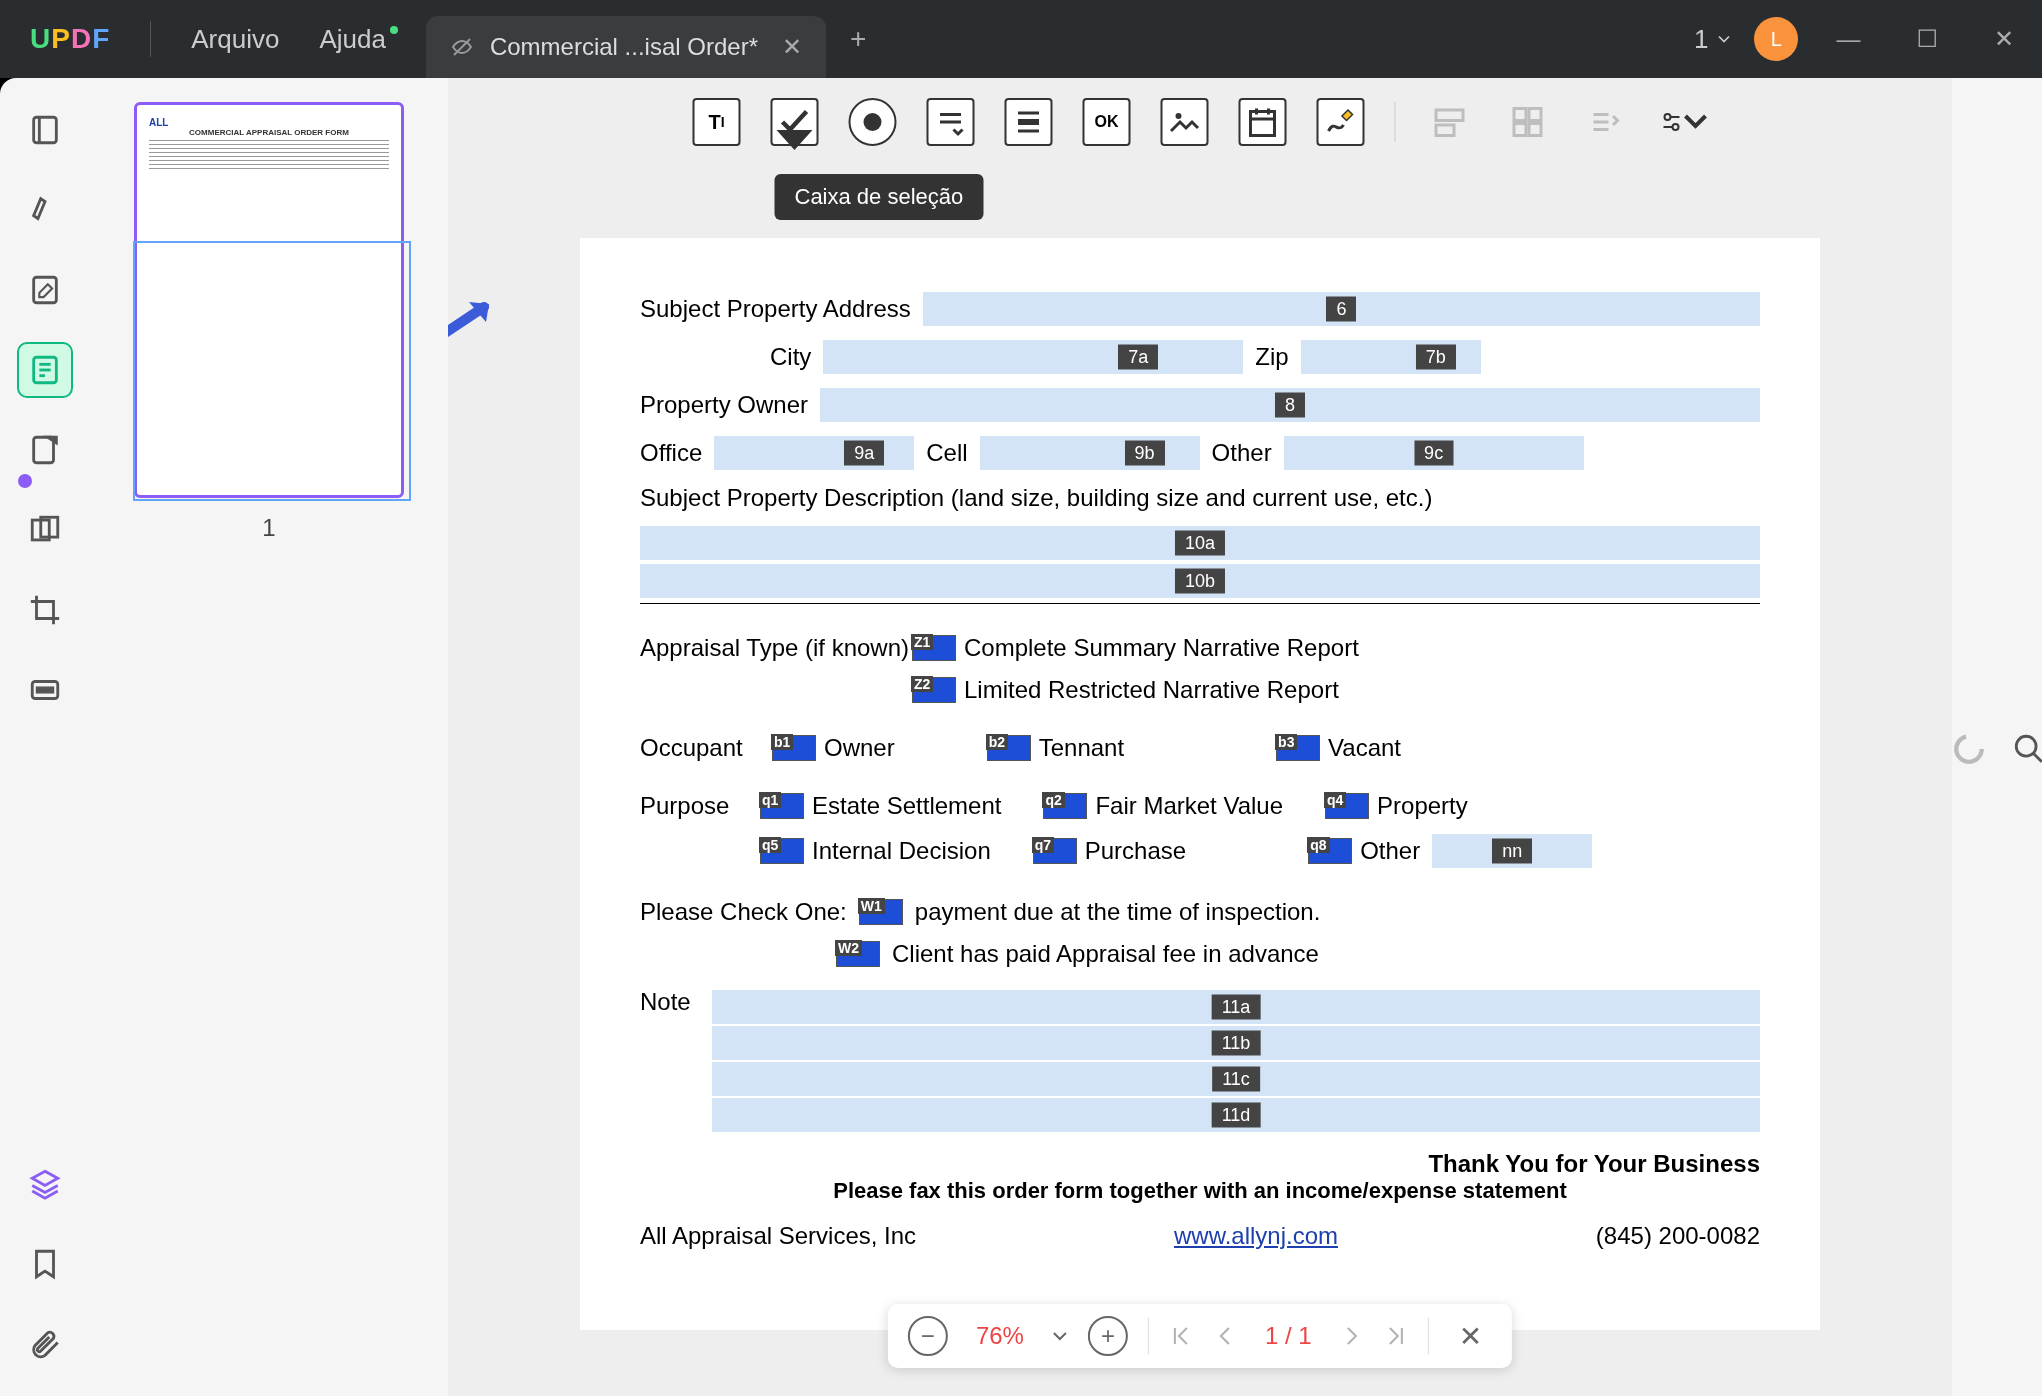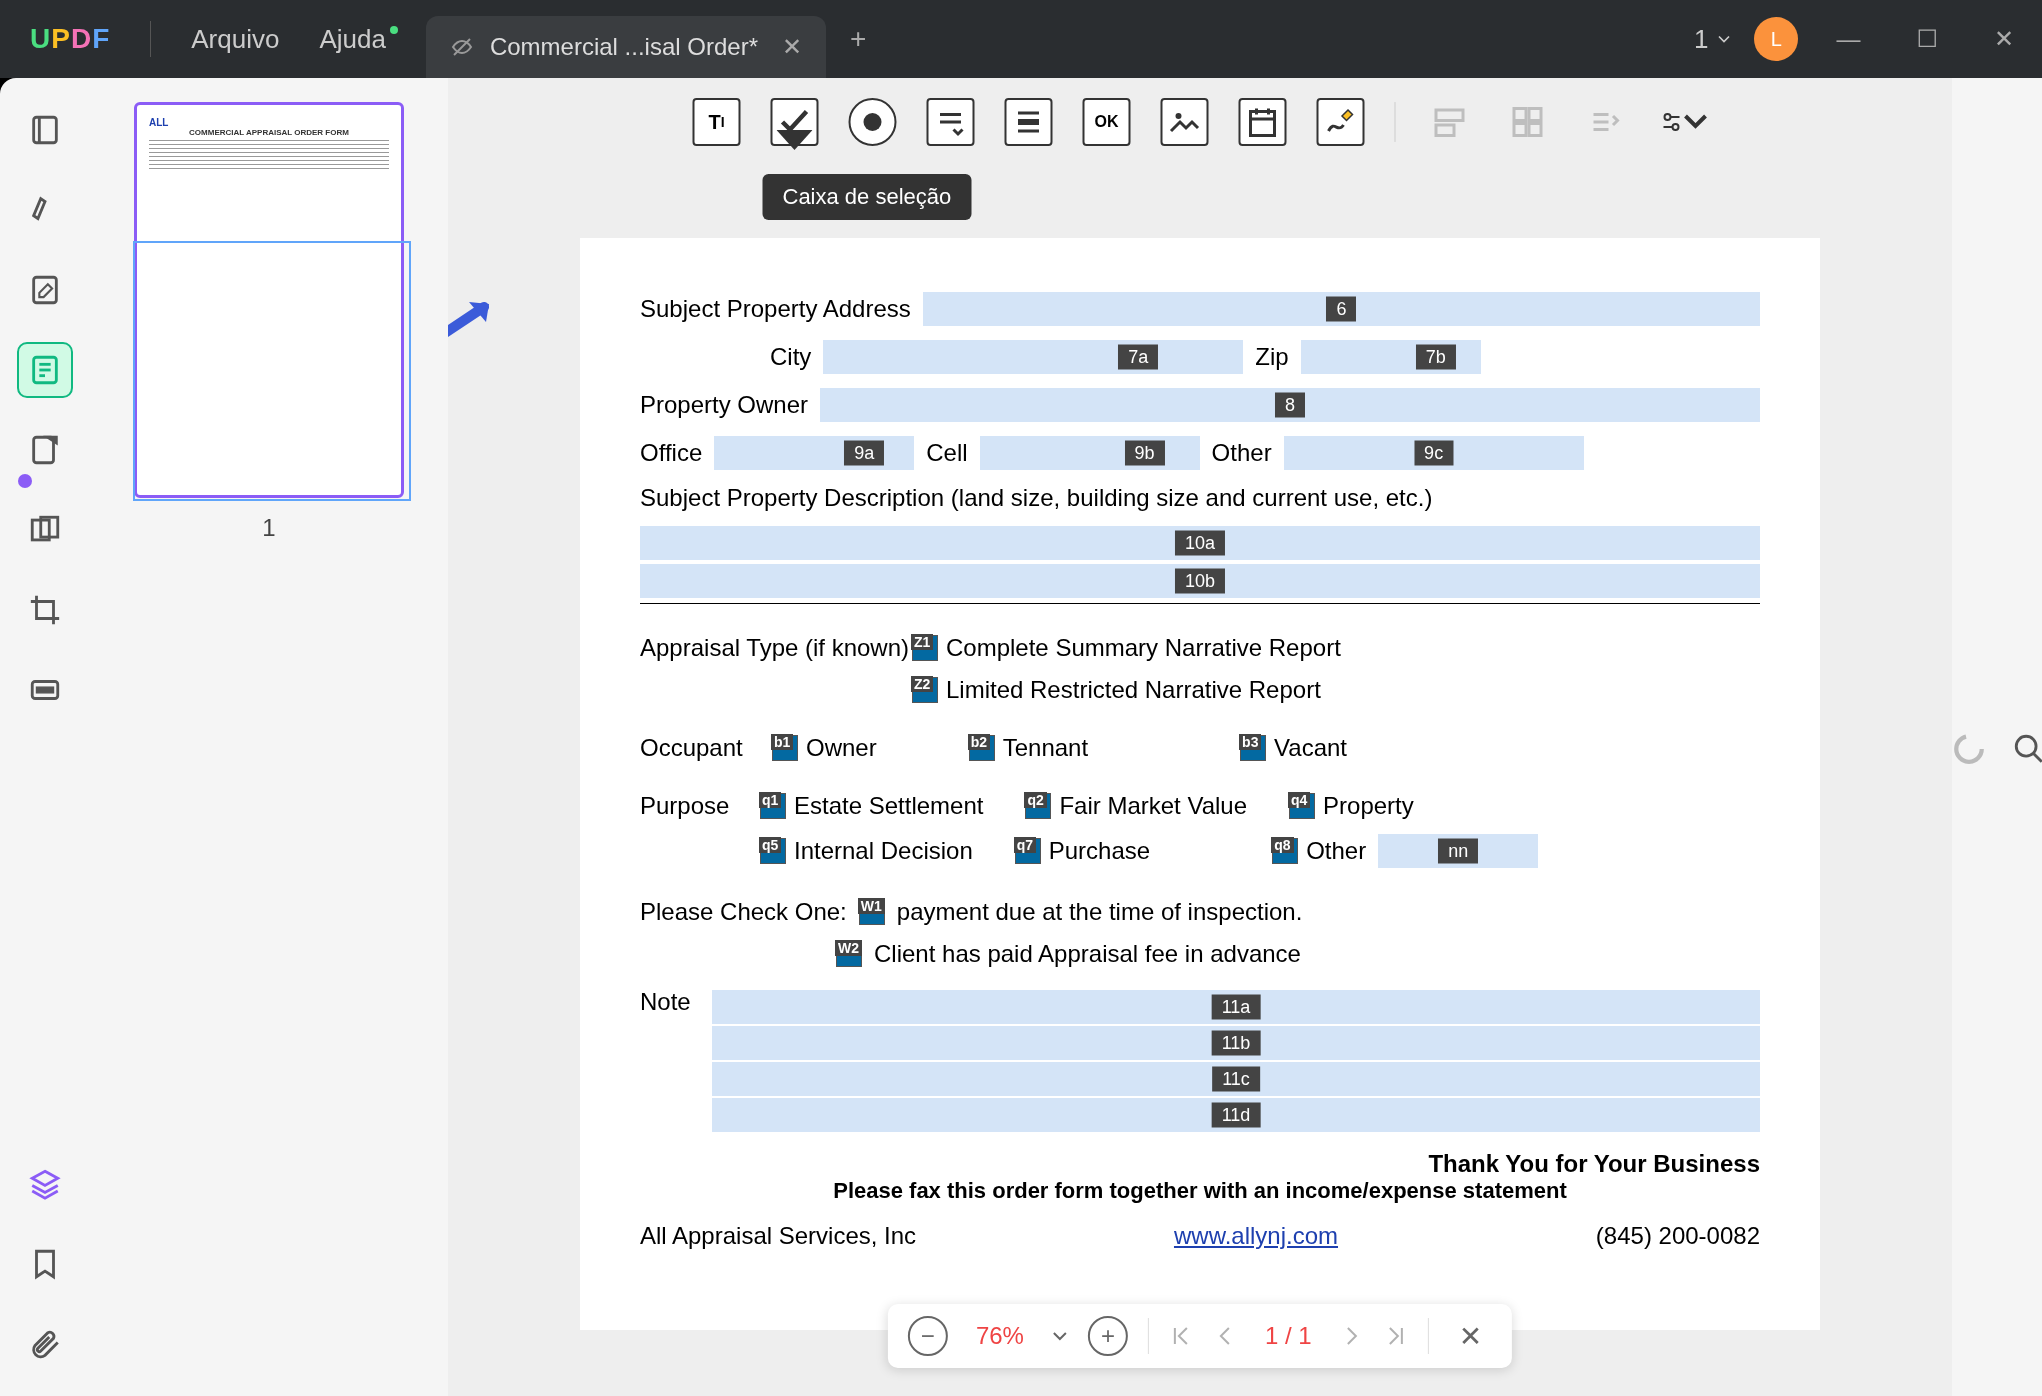--- a/index.html
+++ b/index.html
@@ -50,32 +50,32 @@
 
 .doc-area { flex: 1; background: #eeeeee; position: relative; overflow: hidden; }
 
 
 .form-toolbar { position: absolute; top: 20px; left: 50%; transform: translateX(-50%); display: flex; align-items: center; gap: 30px; z-index: 5; }
 .form-tool { width: 48px; height: 48px; border: 2px solid #333; border-radius: 4px; display: flex; align-items: center; justify-content: center; cursor: pointer; background: #fff; font-size: 20px; font-weight: bold; }
 .form-tool.plain { border: none; background: transparent; }
 .form-tool.sep { width: 1px; background: #ccc; height: 40px; border: none; }
 .form-tool svg { width: 36px; height: 36px; }
 .form-tool.disabled { opacity: 0.35; }
-.tooltip { position: absolute; top: 76px; left: 70px; background: #333; color: #fff; padding: 10px 20px; border-radius: 6px; font-size: 22px; white-space: nowrap; z-index: 6; }
+.tooltip { position: absolute; top: 76px; left: 82px; background: #333; color: #fff; padding: 10px 20px; border-radius: 6px; font-size: 22px; white-space: nowrap; z-index: 6; }
 .arrow-indicator { position: absolute; top: 214px; left: -34px; z-index: 4; }
 .arrow-indicator svg { width: 100px; height: 70px; }
 
 
 .page { background: #fff; width: 1240px; margin: 160px auto 0; padding: 40px 60px 80px; position: relative; font-size: 24px; color: #000; }
 .row { display: flex; align-items: center; margin: 14px 0; gap: 12px; }
 .label { white-space: nowrap; }
 .field { background: #d4e4f7; height: 34px; flex: 1; position: relative; }
 .field .tag { position: absolute; left: 50%; top: 50%; transform: translate(-50%, -50%); background: #444; color: #fff; font-size: 18px; padding: 2px 10px; }
 .field.inline { flex: none; }
-.checkbox-field { background: #0369a1; width: 26px; height: 26px; border: 1px solid #555; display: inline-flex; align-items: center; justify-content: center; font-size: 13px; color: #000; font-weight: bold; position: relative; }
+.checkbox-field { background: #1d4ed8; width: 44px; height: 26px; border: 1px solid #555; display: inline-flex; align-items: center; justify-content: center; font-size: 13px; color: #000; font-weight: bold; position: relative; }
 .checkbox-tag { position: absolute; background: #444; color: #fff; font-size: 14px; padding: 0 3px; left: -2px; top: -2px; }
 .opt-item { display: flex; align-items: center; gap: 8px; }
 .section-heading { text-align: right; font-weight: bold; margin-top: 16px; }
 .section-sub { text-align: center; font-weight: bold; font-size: 22px; }
 .footer-row { display: flex; justify-content: space-between; margin-top: 18px; }
 .link { color: #1e40af; text-decoration: underline; }
 .underline { border-bottom: 1px solid #000; height: 2px; flex: 1; }
 
 
 .page-controls { position: absolute; bottom: 28px; left: 50%; transform: translateX(-50%); background: #fff; border-radius: 10px; box-shadow: 0 2px 12px rgba(0,0,0,0.15); display: flex; align-items: center; padding: 12px 20px; gap: 20px; z-index: 10; }

